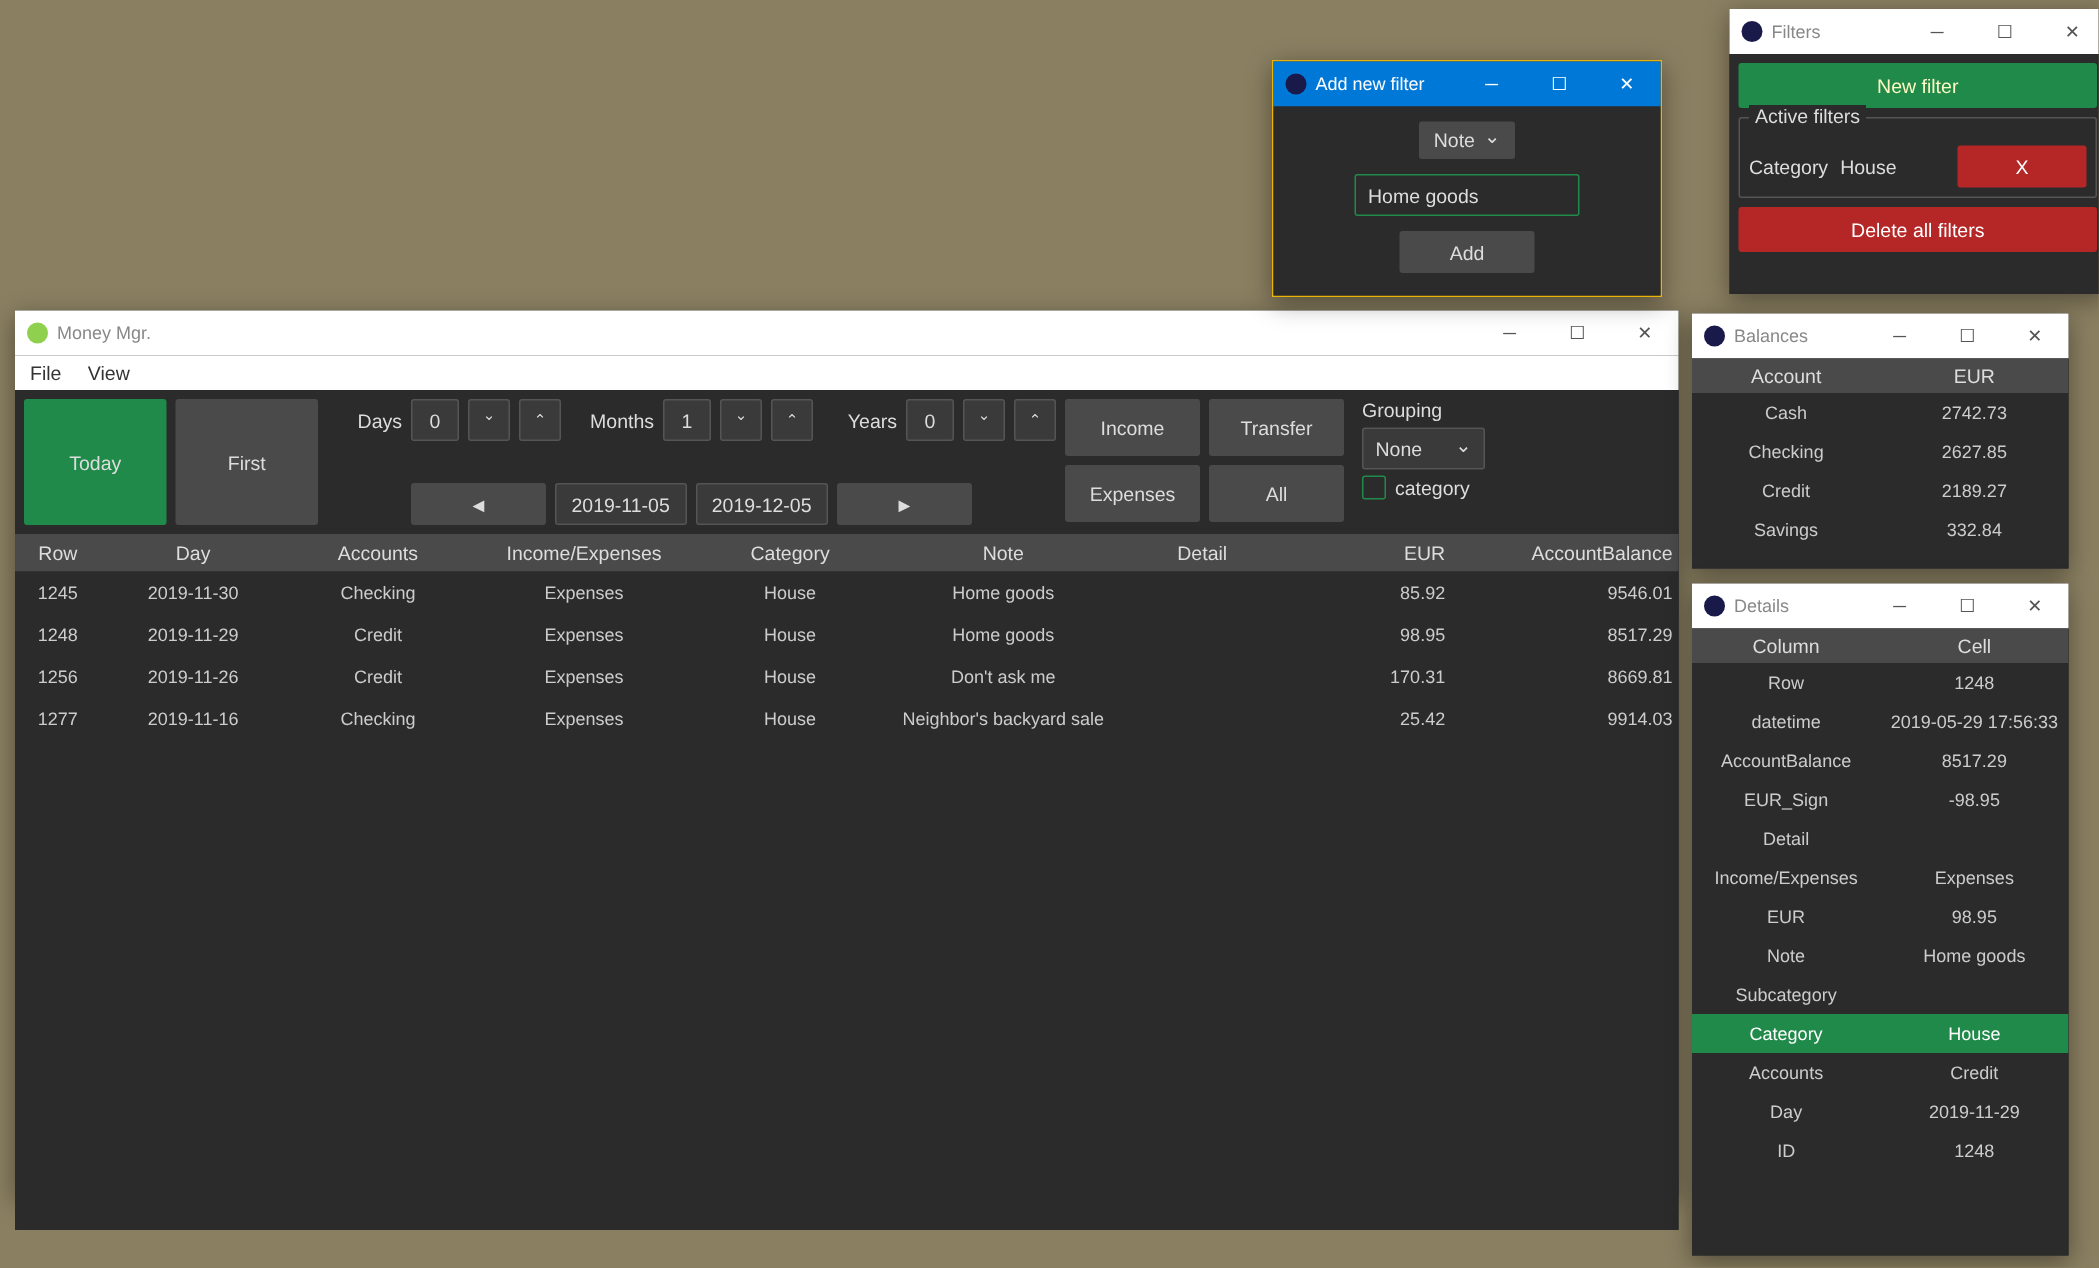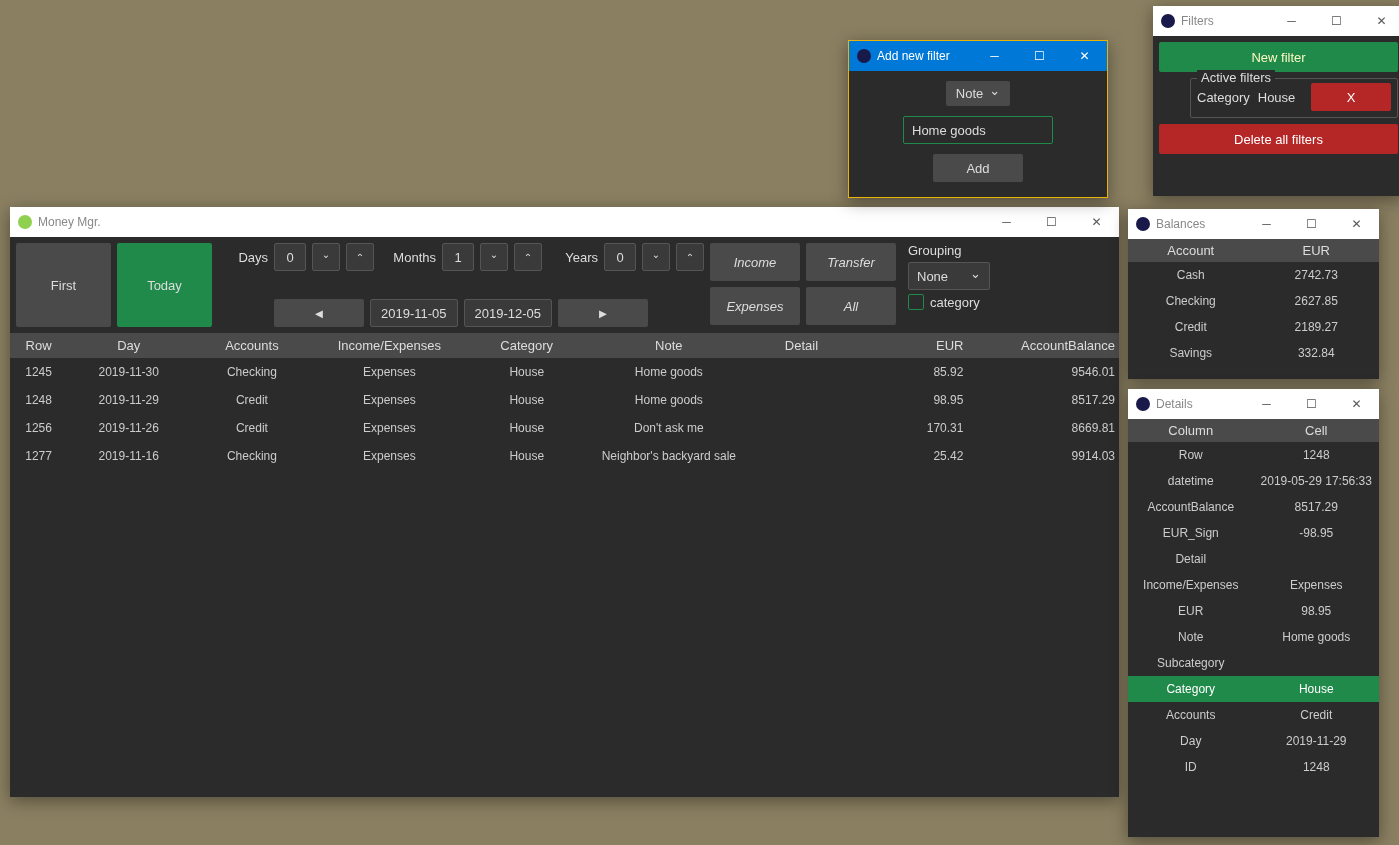--- a/index.html
+++ b/index.html
@@ -27,21 +27,21 @@
 
   .datecol { display:flex; flex-direction:column; justify-content:space-between; gap:6px; height: 84px; }
   .daterow { display:flex; align-items:center; gap:6px; }
   .lbl { color:#ddd; font-size:13px; }
   .numbox { width: 32px; height: 28px; background:#3a3a3a; border:1px solid #555; color:#ddd; display:flex; align-items:center; justify-content:center; border-radius:2px; }
   .chev { width: 28px; height: 28px; background:#3a3a3a; border:1px solid #555; color:#ddd; display:flex; align-items:center; justify-content:center; border-radius:2px; font-size:10px; }
   .datebox { background:#3a3a3a; border:1px solid #555; color:#ddd; height:28px; display:flex; align-items:center; justify-content:center; padding:0 10px; border-radius:2px; }
   .arrowbtn { width: 90px; height:28px; background:#4a4a4a; display:flex; align-items:center; justify-content:center; color:#ddd; border-radius:2px; }
 
   .filtcol { display:flex; flex-direction:column; gap:6px; }
-  .filtbtn { width: 90px; height: 38px; background:#4a4a4a; display:flex; align-items:center; justify-content:center; color:#ddd; border-radius:2px;font-style:italic; }
+  .filtbtn { width: 90px; height: 38px; background:#4a4a4a; display:flex; align-items:center; justify-content:center; color:#ddd; border-radius:2px; }
 
   .groupcol { display:flex; flex-direction:column; gap:4px; margin-left: 6px; }
   .dropdown { width: 82px; height: 28px; background:#3a3a3a; border:1px solid #555; color:#ddd; display:flex; align-items:center; justify-content:space-between; padding:0 8px; border-radius:2px; font-size:13px; }
   .checkrow { display:flex; align-items:center; gap:6px; color:#ddd; }
   .checkbox { width:16px; height:16px; border:1px solid #208a4a; border-radius:2px; }
 
   
   .tablehead { display:flex; background:#4a4a4a; color:#ddd; font-size:13px; padding: 3px 0; }
   .tablehead > div, .tr > div { padding: 2px 4px; }
   .c-row{width:60px;text-align:center;} .c-day{width:130px;text-align:center;} .c-acc{width:130px;text-align:center;}
@@ -54,21 +54,21 @@
   #add-filter { left: 848px; top: 40px; width: 260px; height: 158px; border:1px solid #eab308; }
   #add-filter .body { padding: 10px; display:flex; flex-direction:column; align-items:center; gap:10px; background:#2b2b2b; height:calc(100% - 30px); }
   .noteselect { background:#4a4a4a; color:#ddd; padding:5px 10px; border-radius:2px; display:flex; align-items:center; gap:6px; font-size:13px; }
   .textinput { width: 150px; height: 28px; background:#2b2b2b; border:1px solid #208a4a; color:#ddd; padding:0 8px; border-radius:2px; font-size:13px; }
   .addbtn { width: 90px; height: 28px; background:#4a4a4a; color:#ddd; display:flex;align-items:center;justify-content:center; border-radius:2px; }
 
   
   #filters { left: 1153px; top: 6px; width: 251px; height: 190px; }
   #filters .body { padding: 6px; background:#2b2b2b; height:calc(100% - 30px); display:flex; flex-direction:column; gap:6px; }
   .greenbtn { background:#208a4a; color:#fef9c3; height:30px; display:flex;align-items:center;justify-content:center; border-radius:2px; }
-  .fieldset { border:1px solid #555; border-radius:2px; padding: 4px 6px 6px 6px; position:relative;margin-left:31px; }
+  .fieldset { border:1px solid #555; border-radius:2px; padding: 18px 6px 6px 6px; position:relative; }
   .fieldset .legend { position:absolute; top:-9px; left:6px; background:#2b2b2b; padding:0 4px; color:#ddd; font-size:13px; }
   .activefilter { display:flex; align-items:center; gap:8px; color:#ddd; }
   .xbtn { background:#b52626; color:#fff; width:86px; height:28px; display:flex;align-items:center;justify-content:center; border-radius:2px; }
   .redbtn { background:#b52626; color:#fff; height:30px; display:flex;align-items:center;justify-content:center; border-radius:2px; }
 
   
   #balances { left:1128px; top:209px; width:251px; height: 170px; }
   #balances .body, #details .body { background:#2b2b2b; height:calc(100% - 30px); overflow:auto; }
   .hdrrow { display:flex; background:#4a4a4a; color:#ddd; font-size:13px; }
   .hdrrow > div, .drow > div { flex:1; text-align:center; padding:4px 0; }
@@ -87,24 +87,28 @@
 
 <div id="main-window" class="window">
   <div class="titlebar">
     <span class="dot" style="background:#8fd14f;"></span>
     <span>Money Mgr.</span>
     <span class="spacer"></span>
     <div class="winbtn">─</div>
     <div class="winbtn">☐</div>
     <div class="winbtn close">✕</div>
   </div>
+  <div class="menubar">
+    <span>File</span>
+    <span>View</span>
+  </div>
   <div class="body">
     <div class="toolbar">
+      <div class="bigbtn green">Today</div>
       <div class="bigbtn grey">First</div>
-      <div class="bigbtn green">Today</div>
 
       <div class="datecol">
         <div class="daterow">
           <span class="lbl" style="width:50px;text-align:right;">Days</span>
           <div class="numbox">0</div>
           <div class="chev down-chev"></div>
           <div class="chev">⌃</div>
           <span class="lbl" style="width:56px;text-align:right;">Months</span>
           <div class="numbox">1</div>
           <div class="chev down-chev"></div>

